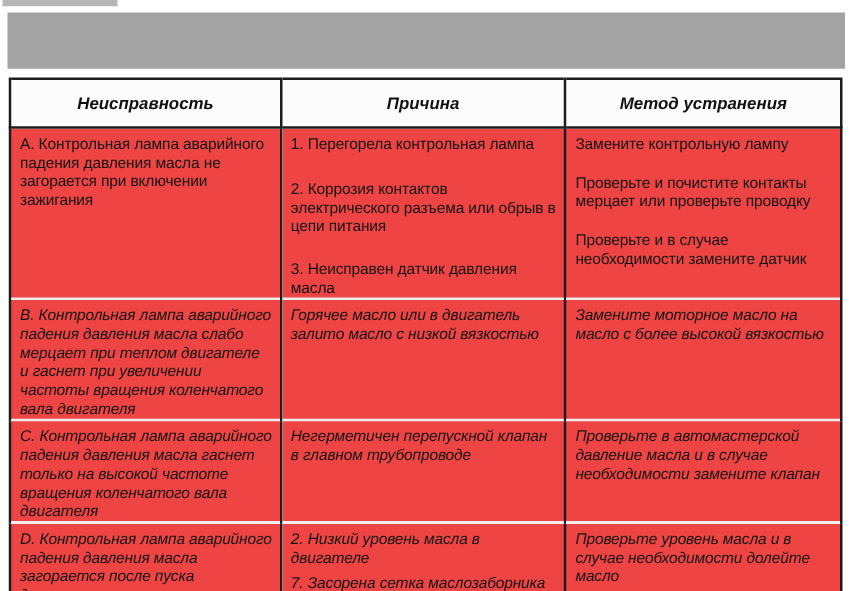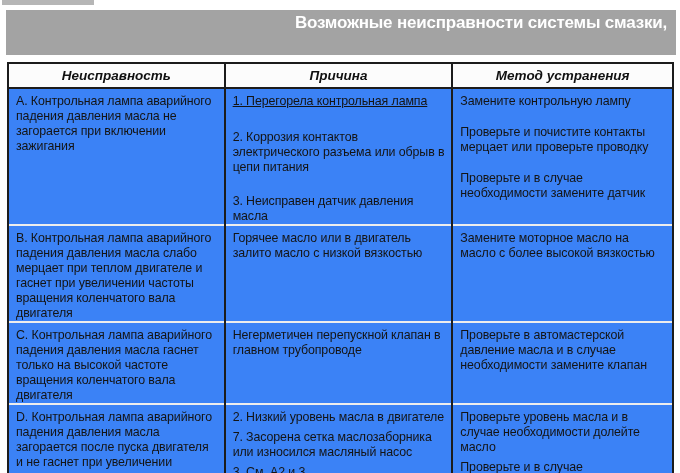--- a/index.html
+++ b/index.html
@@ -37,56 +37,55 @@
   col.c2{width:227px}
   col.c3{width:220px}
   th,td{
     border-left:2px solid #1c1c1c;
     border-right:2px solid #1c1c1c;
     box-sizing:border-box;
   }
   th{
     background:#fcfcfc;
     border-bottom:2px solid #1c1c1c;
-    height:25px;
+    height:39px;
     padding:0;
     font-style:italic;
     font-weight:bold;
     font-size:13.5px;
     text-align:center;
     color:#111111;
   }
   td{
-    background:#3b82f6;
+    background:#ef4444;
     vertical-align:top;
     padding:5px 6px 0 7px;
     font-size:12.4px;
     line-height:15px;
     letter-spacing:-0.1px;
     color:#141414;
     overflow:hidden;
   }
-  tbody tr + tr td{border-top:2px solid #ededed;}
+  tbody tr + tr td{border-top:2px solid #ededed;font-style:italic;}
   td p{margin:0 0 5px 0;}
   td p:last-child{margin-bottom:0;}
-  p.gap-xl{margin-bottom:21px;text-decoration:underline;}
+  p.gap-xl{margin-bottom:21px;}
   p.gap-lg{margin-bottom:16px;}
   p.gap-sm{margin-bottom:19px;}
   tr.row-a td{height:117px;}
   tr.row-b td{height:88px;}
   tr.row-c td{height:67px;}
   tr.row-d td{height:103px;}
 </style>
 </head>
 <body>
 
 <div class="remnant"></div>
 
 <div class="title-band">
-  <div>Возможные неисправности системы смазки,</div>
 </div>
 
 <table class="fault-table">
   <colgroup>
       <col class="c1">
       <col class="c2">
       <col class="c3">
     </colgroup>
   <thead>
     <tr>

